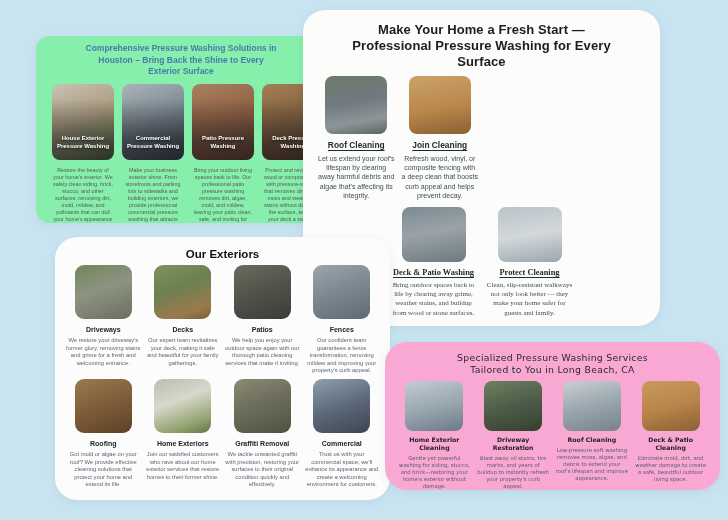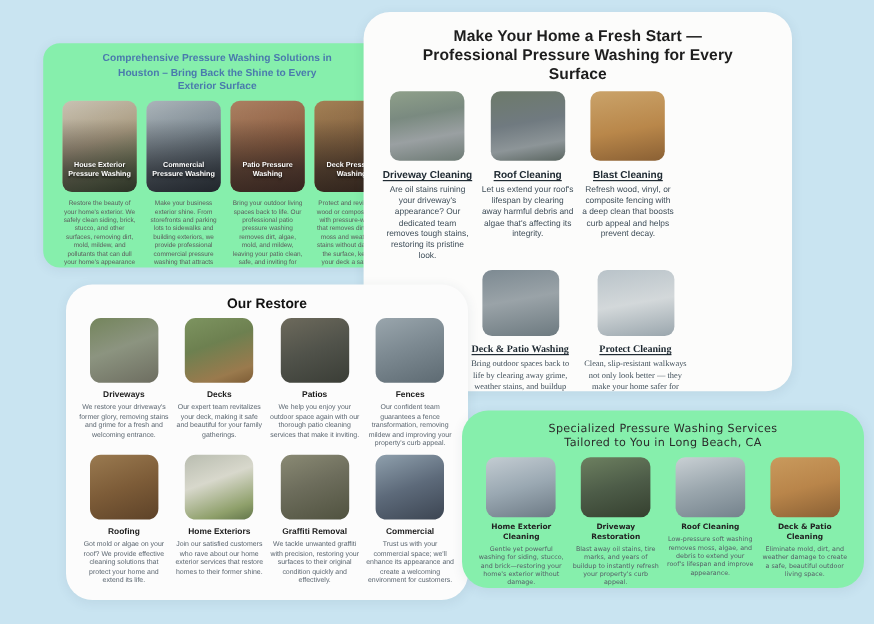--- a/index.html
+++ b/index.html
@@ -56,21 +56,21 @@
   .card-fresh .desc { margin:4px 0 0; text-align:center; font-size:7px; line-height:9.2px; color:#3f4e59; }
   
   .card-services { left:55px; top:237px; width:335px; height:263px; z-index:3; background:#fcfcfc; border-radius:22px; }
   .card-services .content { padding:10px 11px 0; }
   .card-services h2 { text-align:center; font-size:11.5px; line-height:14px; font-weight:700; color:#111; }
   .card-services .row { margin-top:4px; display:grid; grid-template-columns:repeat(4,1fr); column-gap:5px; }
   .card-services .tile { width:57px; height:54px; margin:0 auto; border-radius:9px; }
   .card-services .svc-label { margin-top:6px; text-align:center; font-size:7px; line-height:9px; font-weight:700; color:#1c1c1c; }
   .card-services .desc { margin:3px 0 0; text-align:center; font-size:5.8px; line-height:7.6px; color:#5b6670; }
   
-  .card-longbeach { left:385px; top:342px; width:335px; height:148px; z-index:4; background:#86efac; border-radius:22px; }
+  .card-longbeach { left:385px; top:342px; width:335px; height:148px; z-index:4; background:#f9a8d4; border-radius:22px; }
   .card-longbeach .content { padding:10px 13px 0; font-family:"DejaVu Sans", sans-serif; }
   .card-longbeach h2 {
     max-width:226px; margin:0 auto; text-align:center;
     font-size:9.3px; line-height:12px; font-weight:500; color:#2b2b2b; letter-spacing:.3px;
   }
   .card-longbeach .row { margin-top:5px; display:grid; grid-template-columns:repeat(4,1fr); column-gap:6px; }
   .card-longbeach .tile { width:58px; height:50px; margin:0 auto; border-radius:8px; }
   .card-longbeach .svc-label { margin-top:5px; text-align:center; font-size:6.2px; line-height:7.8px; font-weight:700; color:#222; }
   .card-longbeach .desc { margin:3px 0 0; text-align:center; font-size:5.3px; line-height:7px; color:#555f66; }
   
@@ -135,53 +135,48 @@
       </div>
     </div>
   </div>
 </section>
 
 <section class="card card-fresh">
   <div class="content">
     <h2>Make Your Home a Fresh Start — Professional Pressure Washing for Every Surface</h2>
     <div class="r1">
       <div class="item">
-        <div class="tile p-c2-driveway"></div>
-        <div class="link-label">Driveway Cleaning</div>
-        <p class="desc">Are oil stains ruining your driveway's appearance? Our dedicated team removes tough stains, restoring its pristine look.</p>
-      </div>
-      <div class="item">
         <div class="tile p-c2-roof"></div>
         <div class="link-label">Roof Cleaning</div>
         <p class="desc">Let us extend your roof's lifespan by clearing away harmful debris and algae that's affecting its integrity.</p>
       </div>
       <div class="item">
         <div class="tile p-c2-fence"></div>
-        <div class="link-label">Blast Cleaning</div>
+        <div class="link-label">Join Cleaning</div>
         <p class="desc">Refresh wood, vinyl, or composite fencing with a deep clean that boosts curb appeal and helps prevent decay.</p>
       </div>
     </div>
     <div class="r2">
       <div class="item">
         <div class="tile p-c2-deckpatio"></div>
         <div class="link-label">Deck &amp; Patio Washing</div>
         <p class="desc">Bring outdoor spaces back to life by clearing away grime, weather stains, and buildup from wood or stone surfaces.</p>
       </div>
       <div class="item">
         <div class="tile p-c2-sidewalk"></div>
         <div class="link-label">Protect Cleaning</div>
         <p class="desc">Clean, slip-resistant walkways not only look better — they make your home safer for guests and family.</p>
       </div>
     </div>
   </div>
 </section>
 
 <section class="card card-services">
   <div class="content">
-    <h2>Our Restore</h2>
+    <h2>Our Exteriors</h2>
     <div class="row">
       <div class="item">
         <div class="tile p-c3-driveways"></div>
         <div class="svc-label">Driveways</div>
         <p class="desc">We restore your driveway's former glory, removing stains and grime for a fresh and welcoming entrance.</p>
       </div>
       <div class="item">
         <div class="tile p-c3-decks"></div>
         <div class="svc-label">Decks</div>
         <p class="desc">Our expert team revitalizes your deck, making it safe and beautiful for your family gatherings.</p>

